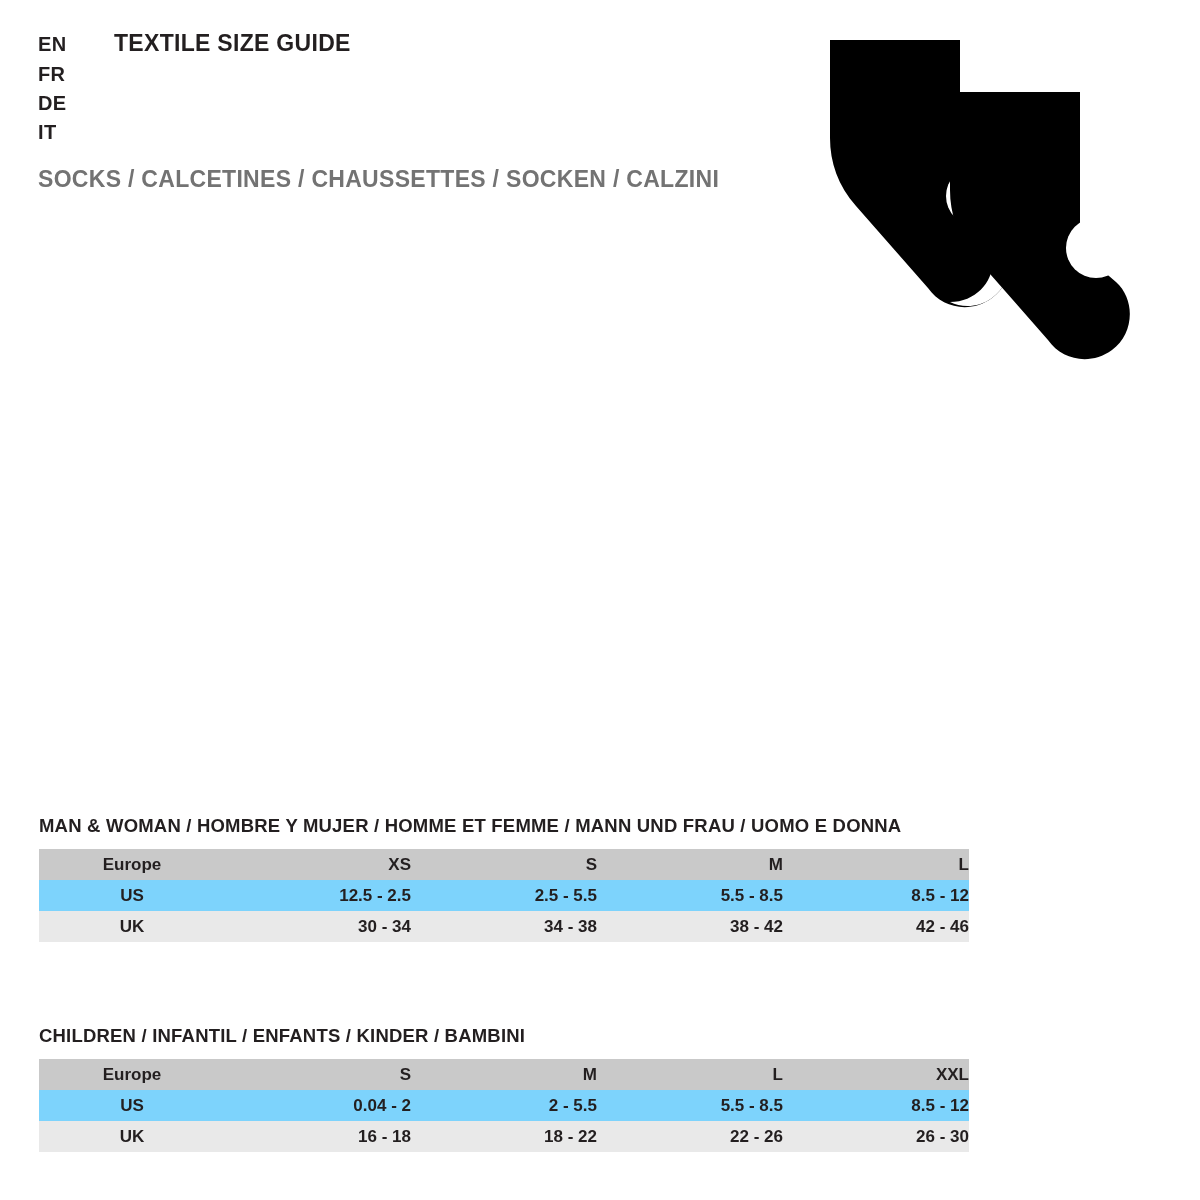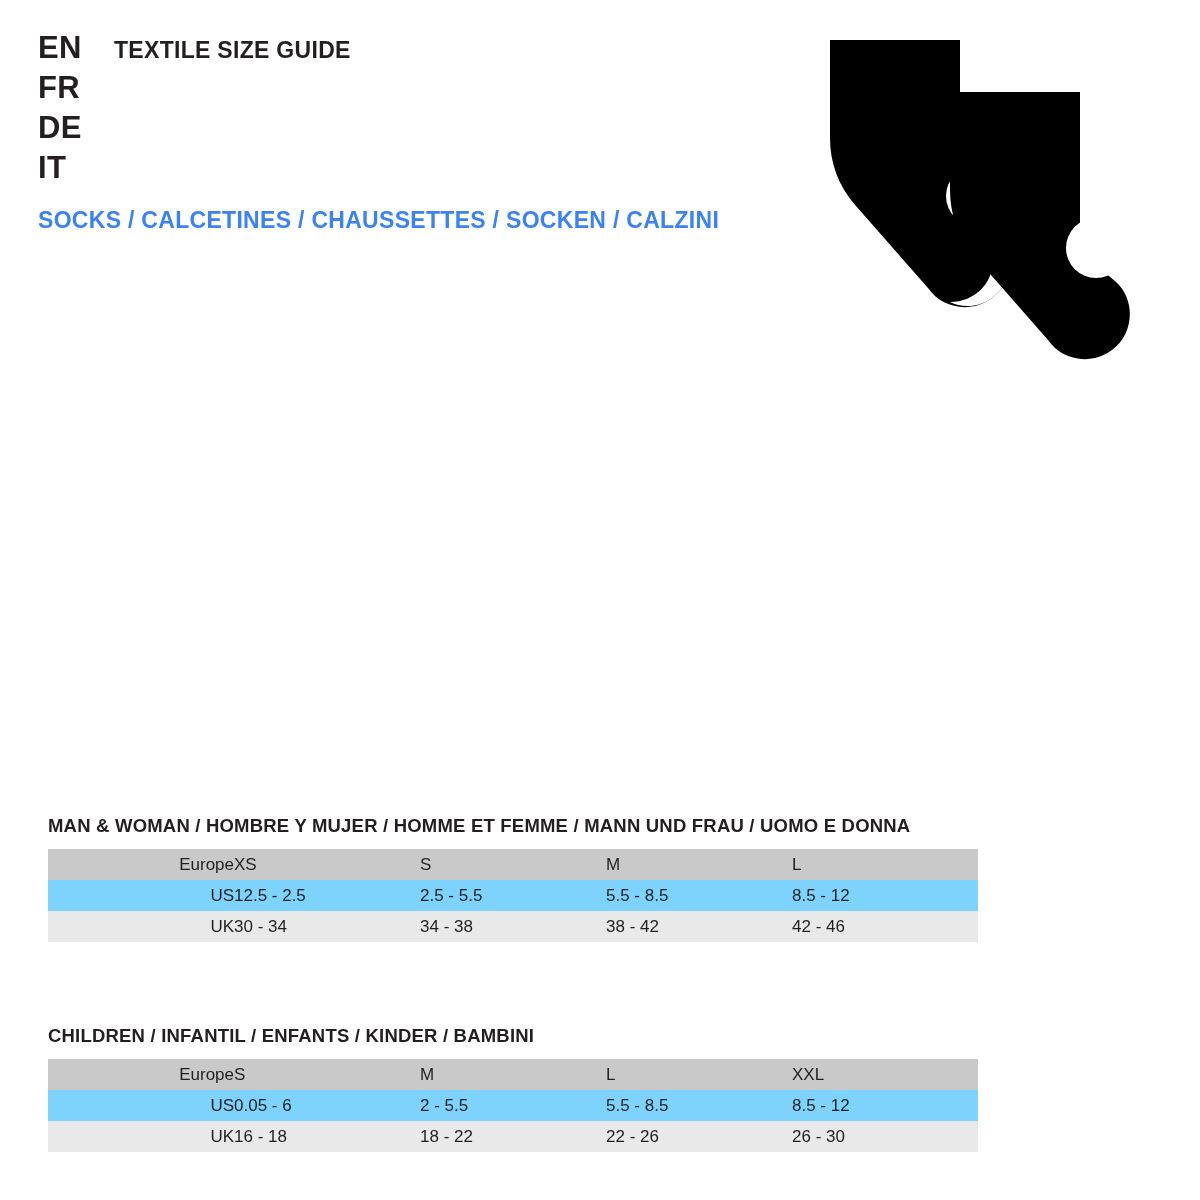--- a/index.html
+++ b/index.html
@@ -25,54 +25,54 @@
   }
   .lang-row {
     display: flex;
     align-items: baseline;
     line-height: 1.0;
     margin-bottom: 9px;
   }
   .lang-code {
     width: 76px;
     flex: 0 0 76px;
-    font-size: 31px;
+    font-size: 20px;
     font-weight: 700;
     letter-spacing: 0.4px;
     color: #231f20;
   }
   .lang-text {
     font-size: 23px;
     font-weight: 700;
     letter-spacing: 0.3px;
     color: #231f20;
     white-space: nowrap;
   }
   .product-line {
     margin-top: 24px;
     font-size: 23px;
     font-weight: 700;
     letter-spacing: 0.3px;
-    color: #3b82f6;
+    color: #737373;
     white-space: nowrap;
   }
 
   
   .socks-illustration {
     position: absolute;
     left: 800px;
     top: 20px;
     width: 340px;
     height: 350px;
   }
 
   
   .table-block {
     position: absolute;
-    left: 48px;
+    left: 39px;
     width: 930px;
   }
   .table-block.adults { top: 815px; }
   .table-block.children { top: 1025px; }
 
   .table-title {
     font-size: 18.5px;
     font-weight: 700;
     letter-spacing: 0.2px;
     color: #231f20;
@@ -86,26 +86,26 @@
     table-layout: fixed;
   }
   table.size-table td {
     height: 31px;
     font-size: 17px;
     color: #231f20;
     padding: 0;
     vertical-align: middle;
   }
   table.size-table td.label {
+    text-align: center;
+    font-weight: 700;
+  }
+  table.size-table td.val {
     text-align: right;
-    font-weight: 400;
-  }
-  table.size-table td.val {
-    text-align: left;
-    font-weight: 400;
+    font-weight: 700;
   }
   tr.row-head td {
     background: #c9c9c9;
     font-weight: 400;
   }
   tr.row-alt td {
     background: #e9e9e9;
   }
   tr.row-plain td {
     background: #7dd3fc;
@@ -225,21 +225,21 @@
     <tbody>
       <tr class="row-head">
         <td class="label">Europe</td>
         <td class="val">S</td>
         <td class="val">M</td>
         <td class="val">L</td>
         <td class="val">XXL</td>
       </tr>
       <tr class="row-plain">
         <td class="label">US</td>
-        <td class="val">0.05 - 6</td>
+        <td class="val">0.04 - 2</td>
         <td class="val">2 - 5.5</td>
         <td class="val">5.5 - 8.5</td>
         <td class="val">8.5 - 12</td>
       </tr>
       <tr class="row-alt">
         <td class="label">UK</td>
         <td class="val">16 - 18</td>
         <td class="val">18 - 22</td>
         <td class="val">22 - 26</td>
         <td class="val">26 - 30</td>

